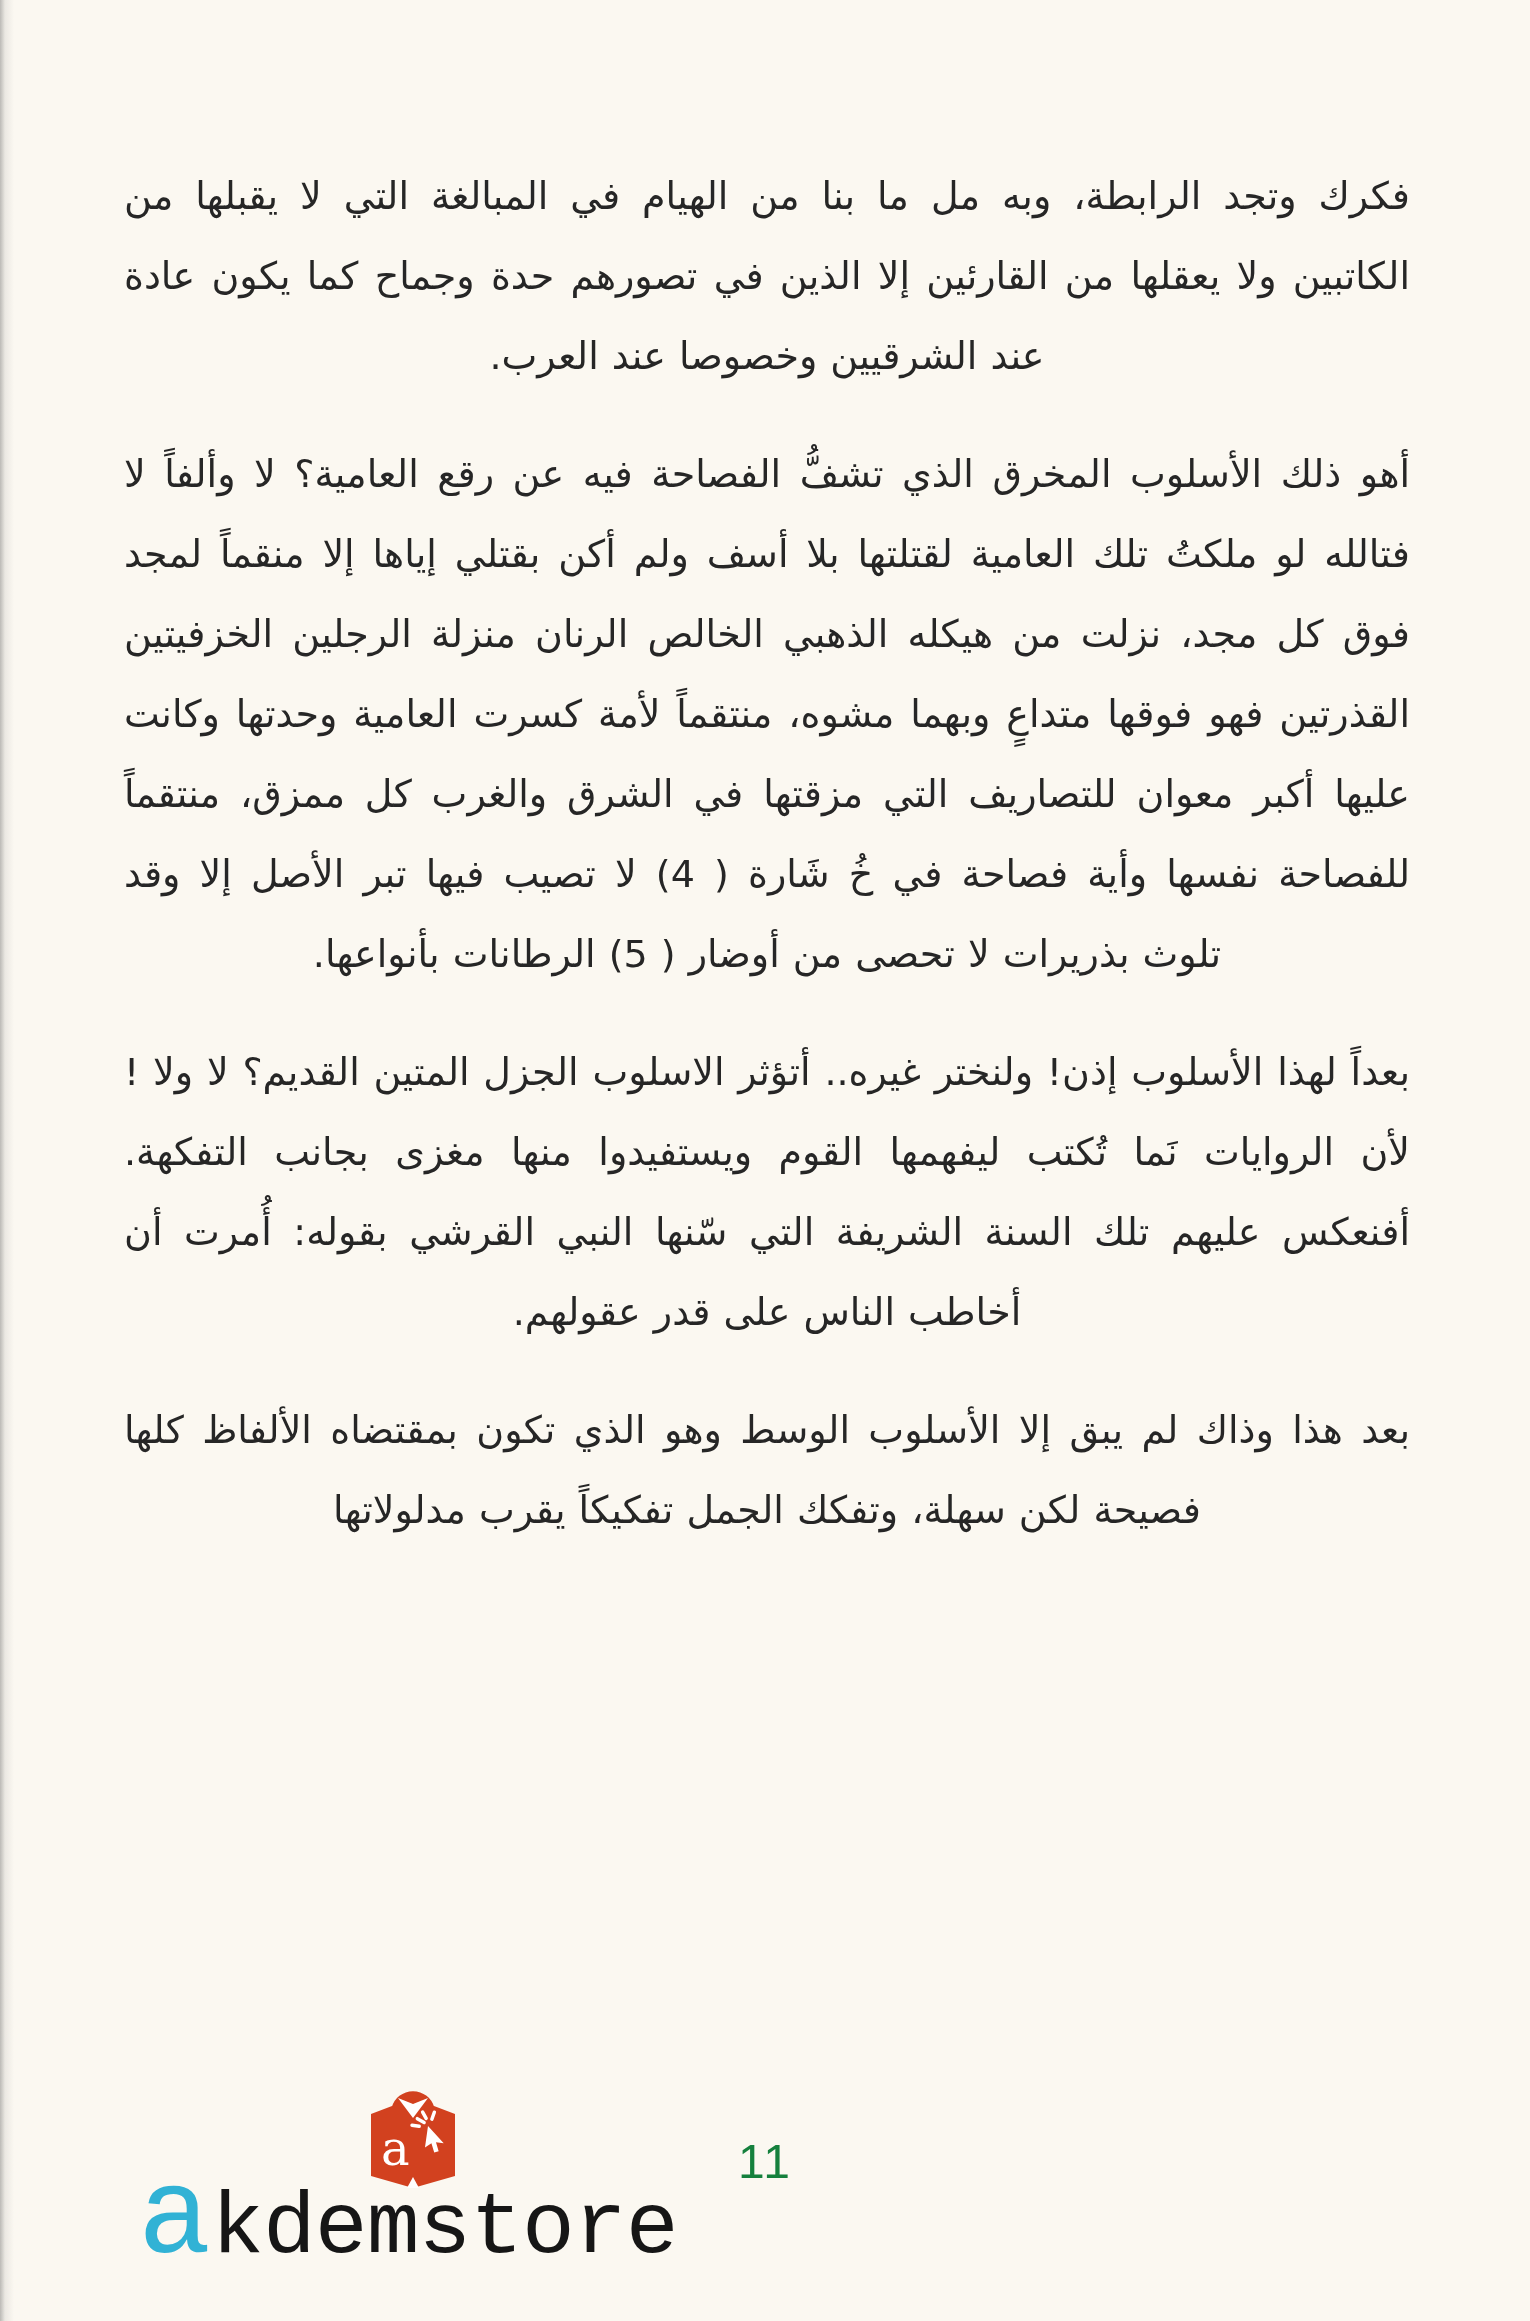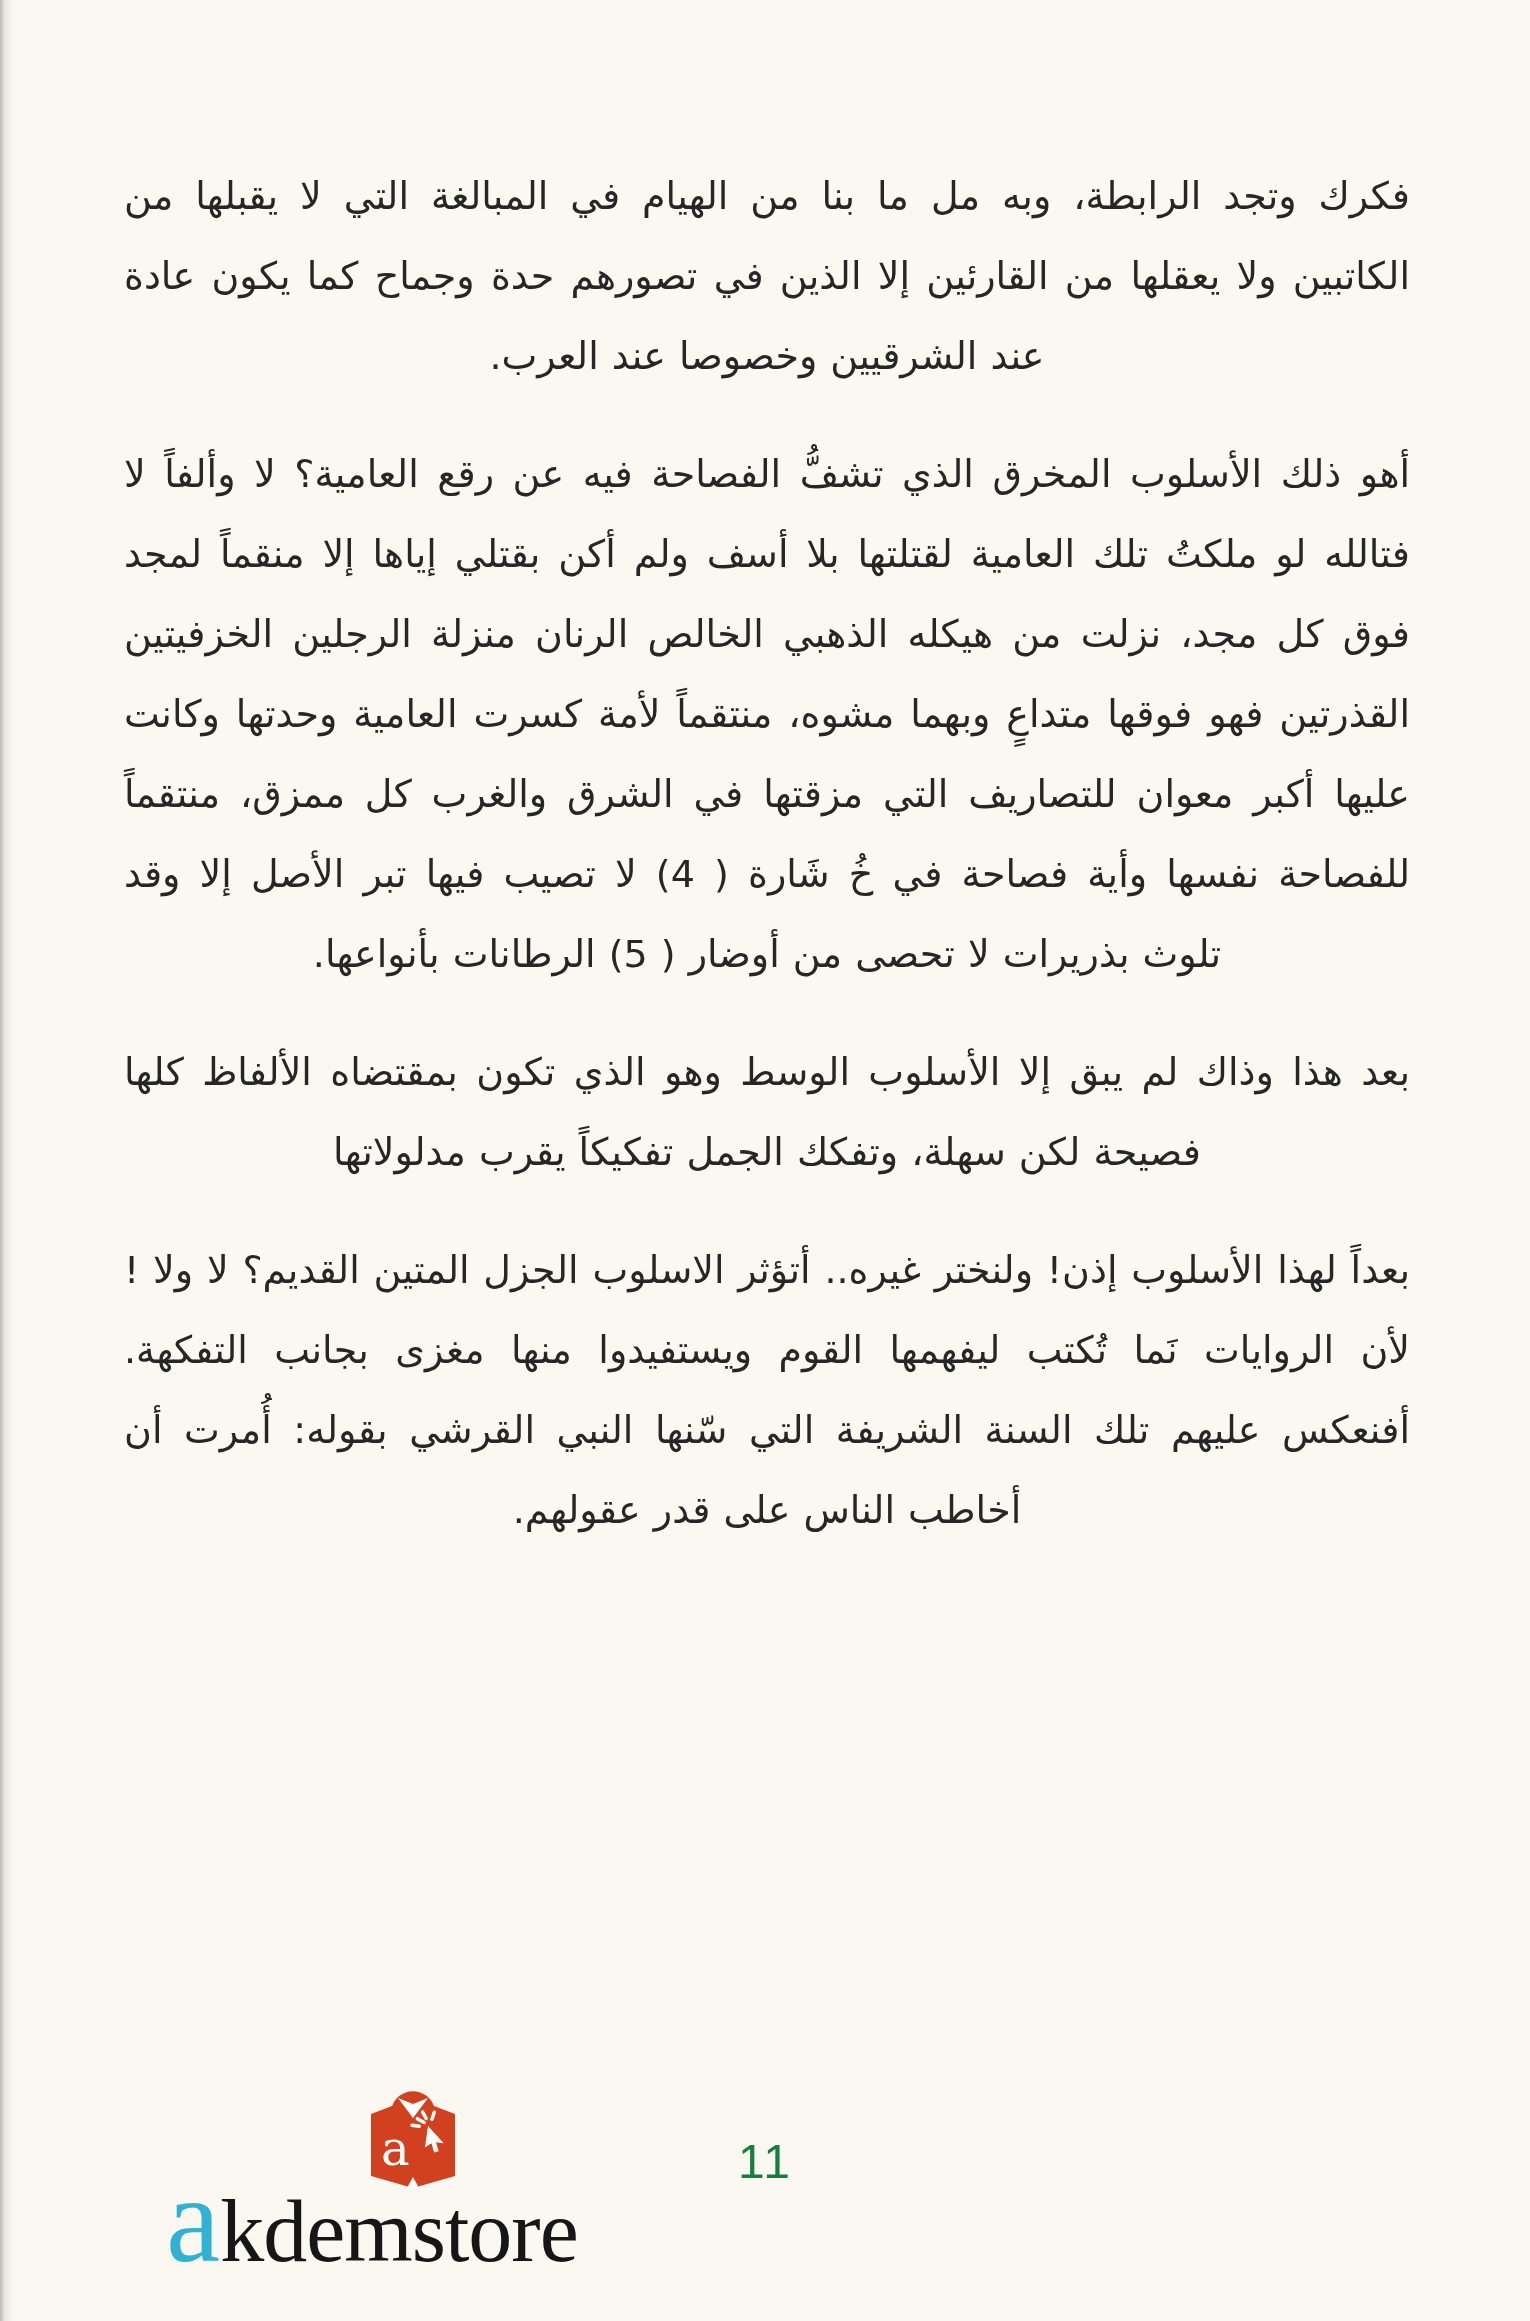--- a/index.html
+++ b/index.html
@@ -56,24 +56,24 @@
   }
 
   .logo-icon {
     position: absolute;
     left: 362px;
     top: 2084px;
   }
 
   .logo-text {
     position: absolute;
-    left: 166px;
+    left: 138px;
     top: 2150px;
     white-space: nowrap;
-    font-family: Liberation Serif, serif;
+    font-family: Liberation Mono, monospace;
   }
   .logo-text .brand-a {
     font-size: 122px;
     color: #31b2d5;
   }
   .logo-text .brand-rest {
     font-size: 88px;
     color: #161616;
     letter-spacing: -1px;
   }
@@ -81,22 +81,22 @@
 </head>
 <body>
 
 <div class="page">
 
   <div class="scan-edge"></div>
 
   <div class="text-block" dir="rtl">
     <p>فكرك وتجد الرابطة، وبه مل ما بنا من الهيام في المبالغة التي لا يقبلها من الكاتبين ولا يعقلها من القارئين إلا الذين في تصورهم حدة وجماح كما يكون عادة عند الشرقيين وخصوصا عند العرب.</p>
     <p>أهو ذلك الأسلوب المخرق الذي تشفُّ الفصاحة فيه عن رقع العامية؟ لا وألفاً لا فتالله لو ملكتُ تلك العامية لقتلتها بلا أسف ولم أكن بقتلي إياها إلا منقماً لمجد فوق كل مجد، نزلت من هيكله الذهبي الخالص الرنان منزلة الرجلين الخزفيتين القذرتين فهو فوقها متداعٍ وبهما مشوه، منتقماً لأمة كسرت العامية وحدتها وكانت عليها أكبر معوان للتصاريف التي مزقتها في الشرق والغرب كل ممزق، منتقماً للفصاحة نفسها وأية فصاحة في خُ شَارة ( 4) لا تصيب فيها تبر الأصل إلا وقد تلوث بذريرات لا تحصى من أوضار ( 5) الرطانات بأنواعها.</p>
+    <p>بعداً لهذا الأسلوب إذن! ولنختر غيره.. أتؤثر الاسلوب الجزل المتين القديم؟ لا ولا ! لأن الروايات نَما تُكتب ليفهمها القوم ويستفيدوا منها مغزى بجانب التفكهة. أفنعكس عليهم تلك السنة الشريفة التي سّنها النبي القرشي بقوله: أُمرت أن أخاطب الناس على قدر عقولهم.</p>
     <p>بعد هذا وذاك لم يبق إلا الأسلوب الوسط وهو الذي تكون بمقتضاه الألفاظ كلها فصيحة لكن سهلة، وتفكك الجمل تفكيكاً يقرب مدلولاتها</p>
-    <p>بعداً لهذا الأسلوب إذن! ولنختر غيره.. أتؤثر الاسلوب الجزل المتين القديم؟ لا ولا ! لأن الروايات نَما تُكتب ليفهمها القوم ويستفيدوا منها مغزى بجانب التفكهة. أفنعكس عليهم تلك السنة الشريفة التي سّنها النبي القرشي بقوله: أُمرت أن أخاطب الناس على قدر عقولهم.</p>
   </div>
 
   <div class="page-number">11</div>
 
   <svg class="logo-icon" width="102" height="108" viewBox="0 0 102 108" aria-hidden="true">
 
     <path d="M34 25 A 17.5 17.5 0 0 1 68 25" fill="none" stroke-width="9" stroke="#d2411f"></path>
 
     <path d="M9 30 L51 14 L93 30 L93 92 L51 104 L9 92 Z" fill="#d2411f"></path>
 

